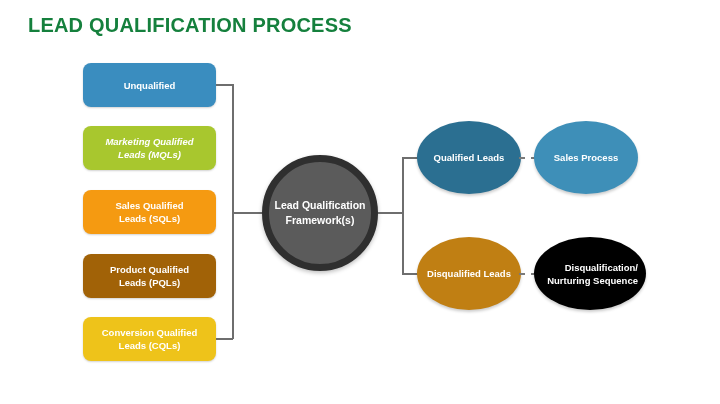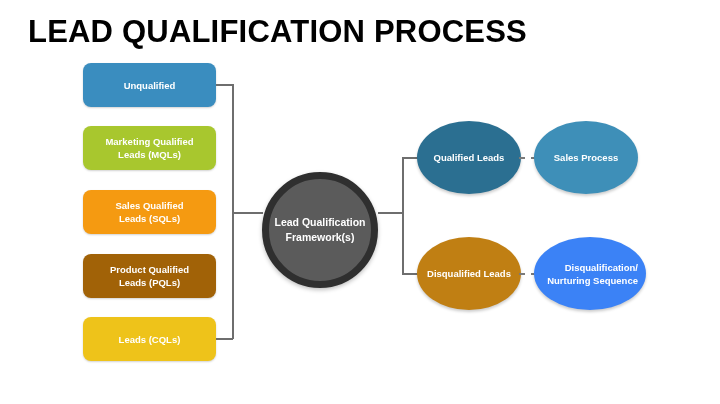--- a/index.html
+++ b/index.html
@@ -16,24 +16,24 @@
   #canvas {
     position: relative;
     width: 720px;
     height: 404px;
     background: #ffffff;
   }
   #page-title {
     position: absolute;
     left: 28px;
     top: 14px;
-    font-size: 31px;
+    font-size: 20px;
     font-weight: bold;
     letter-spacing: 0.2px;
-    color: #000000;
+    color: #15803d;
     white-space: nowrap;
   }
 
   
   .stage-box {
     position: absolute;
     left: 83px;
     width: 133px;
     height: 44px;
     border-radius: 8px;
@@ -48,21 +48,21 @@
     padding: 16px 6px;
     box-sizing: border-box;
     box-shadow: 0 1px 2px rgba(0,0,0,0.18);
   }
   .stage-box span { display: block; }
 
   
   #center-node {
     position: absolute;
     left: 262px;
-    top: 172px;
+    top: 155px;
     width: 116px;
     height: 116px;
     border-radius: 50%;
     background: #5b5b5b;
     border: 7px solid #2f2f2f;
     box-sizing: border-box;
     display: flex;
     align-items: center;
     justify-content: center;
     text-align: center;
@@ -110,21 +110,21 @@
 
   <div id="page-title">LEAD QUALIFICATION PROCESS</div>
 
   <div class="stage-box" style="top:63px; background:#3a8dbf;">
     <div>
       <span>Unqualified</span>
       <span></span>
     </div>
   </div>
 
-  <div class="stage-box" style="top:126px; background:#a8c72e;">
+  <div class="stage-box" style="top:126px; background:#a8c72e;font-style:italic;">
     <div>
       <span>Marketing Qualified</span>
       <span>Leads (MQLs)</span>
     </div>
   </div>
 
   <div class="stage-box" style="top:190px; background:#f59a11;">
     <div>
       <span>Sales Qualified</span>
       <span>Leads (SQLs)</span>
@@ -133,20 +133,21 @@
 
   <div class="stage-box" style="top:254px; background:#a16207;">
     <div>
       <span>Product Qualified</span>
       <span>Leads (PQLs)</span>
     </div>
   </div>
 
   <div class="stage-box" style="top:317px; background:#eec31a;">
     <div>
+      <span>Conversion Qualified</span>
       <span>Leads (CQLs)</span>
     </div>
   </div>
 
   <div class="conn conn-h" style="left:216px; top:84px;  width:17px;"></div>
   <div class="conn conn-h" style="left:216px; top:338px; width:17px;"></div>
   <div class="conn conn-v" style="left:232px; top:84px;  height:255px;"></div>
   <div class="conn conn-h" style="left:232px; top:212px; width:31px;"></div>
 
   <div id="center-node">
@@ -180,21 +181,21 @@
 
   <div class="ellipse-node" style="left:534px; top:121px; width:104px; height:73px; background:#3e8fb8;">
     <div>
       <span>Sales</span>
       <span>Process</span>
     </div>
   </div>
 
   <div class="dashed-link" style="left:519px; top:273px; width:18px;"></div>
 
-  <div class="ellipse-node" style="left:534px; top:237px; width:112px; height:73px; background:#3b82f6;">
+  <div class="ellipse-node" style="left:534px; top:237px; width:112px; height:73px; background:#000000;">
     <div>
       <span>Disqualification/</span>
       <span>Nurturing</span>
       <span>Sequence</span>
     </div>
   </div>
 
 </div>
 
 </body></html>

